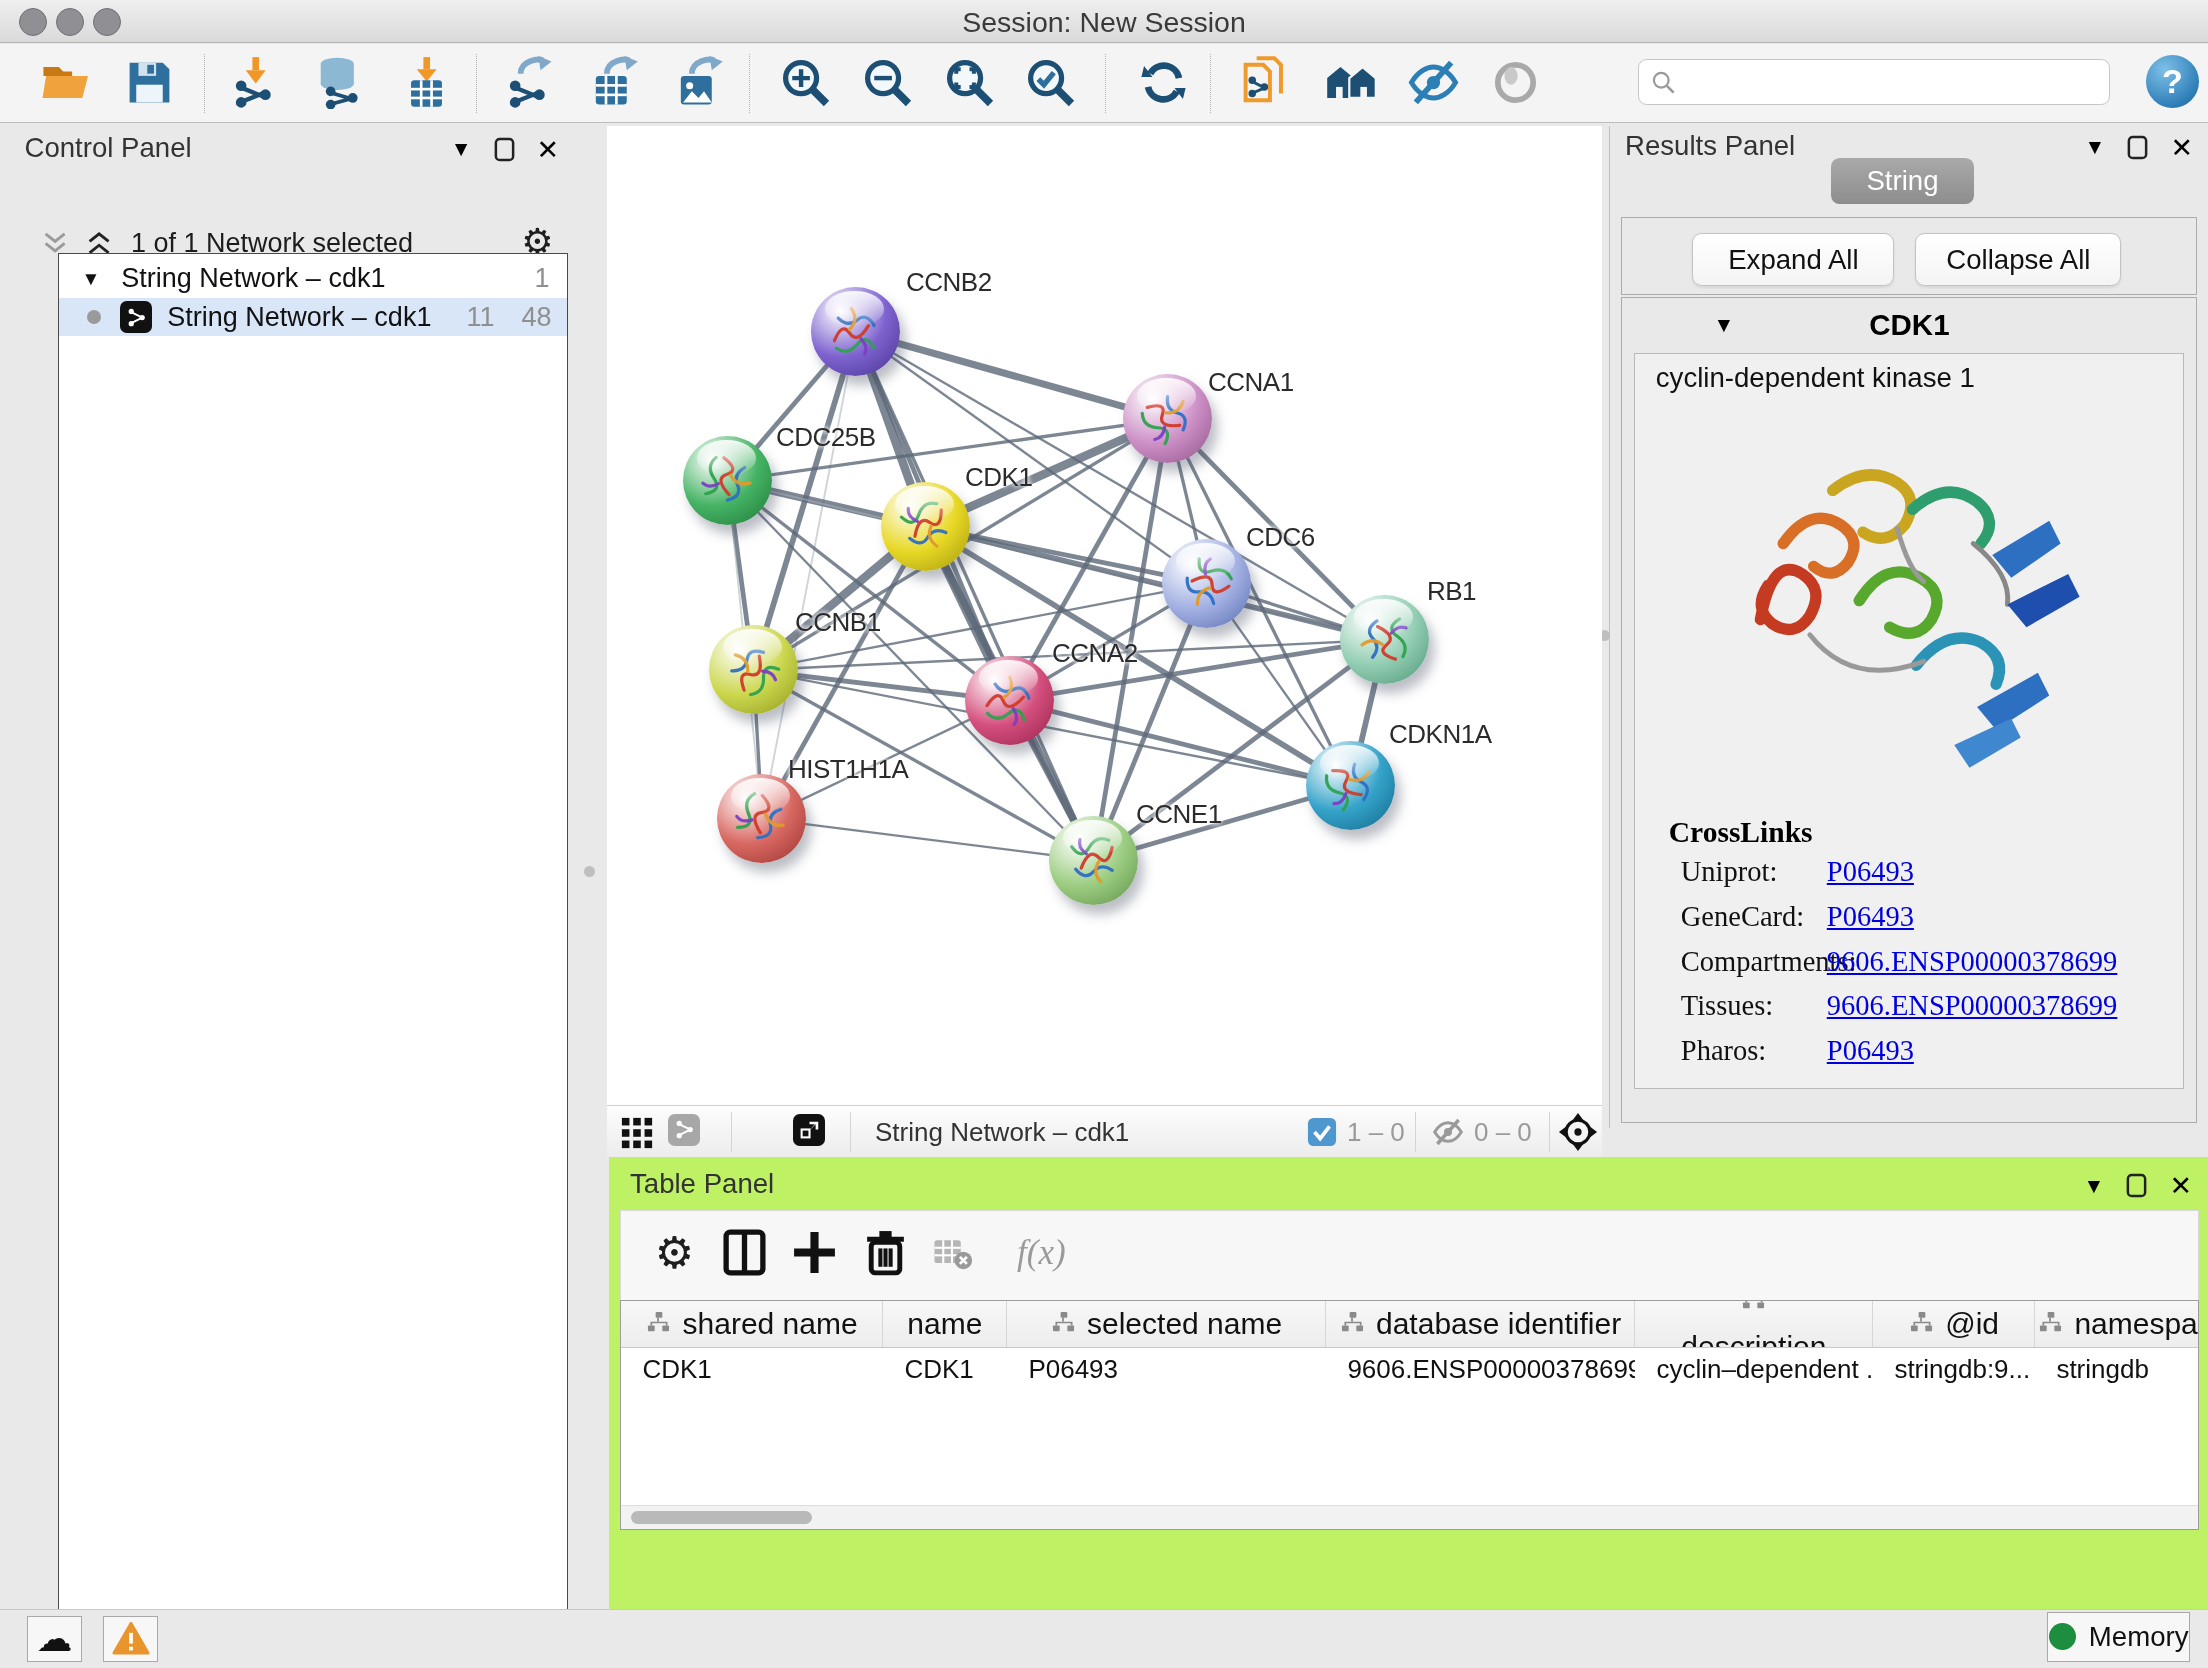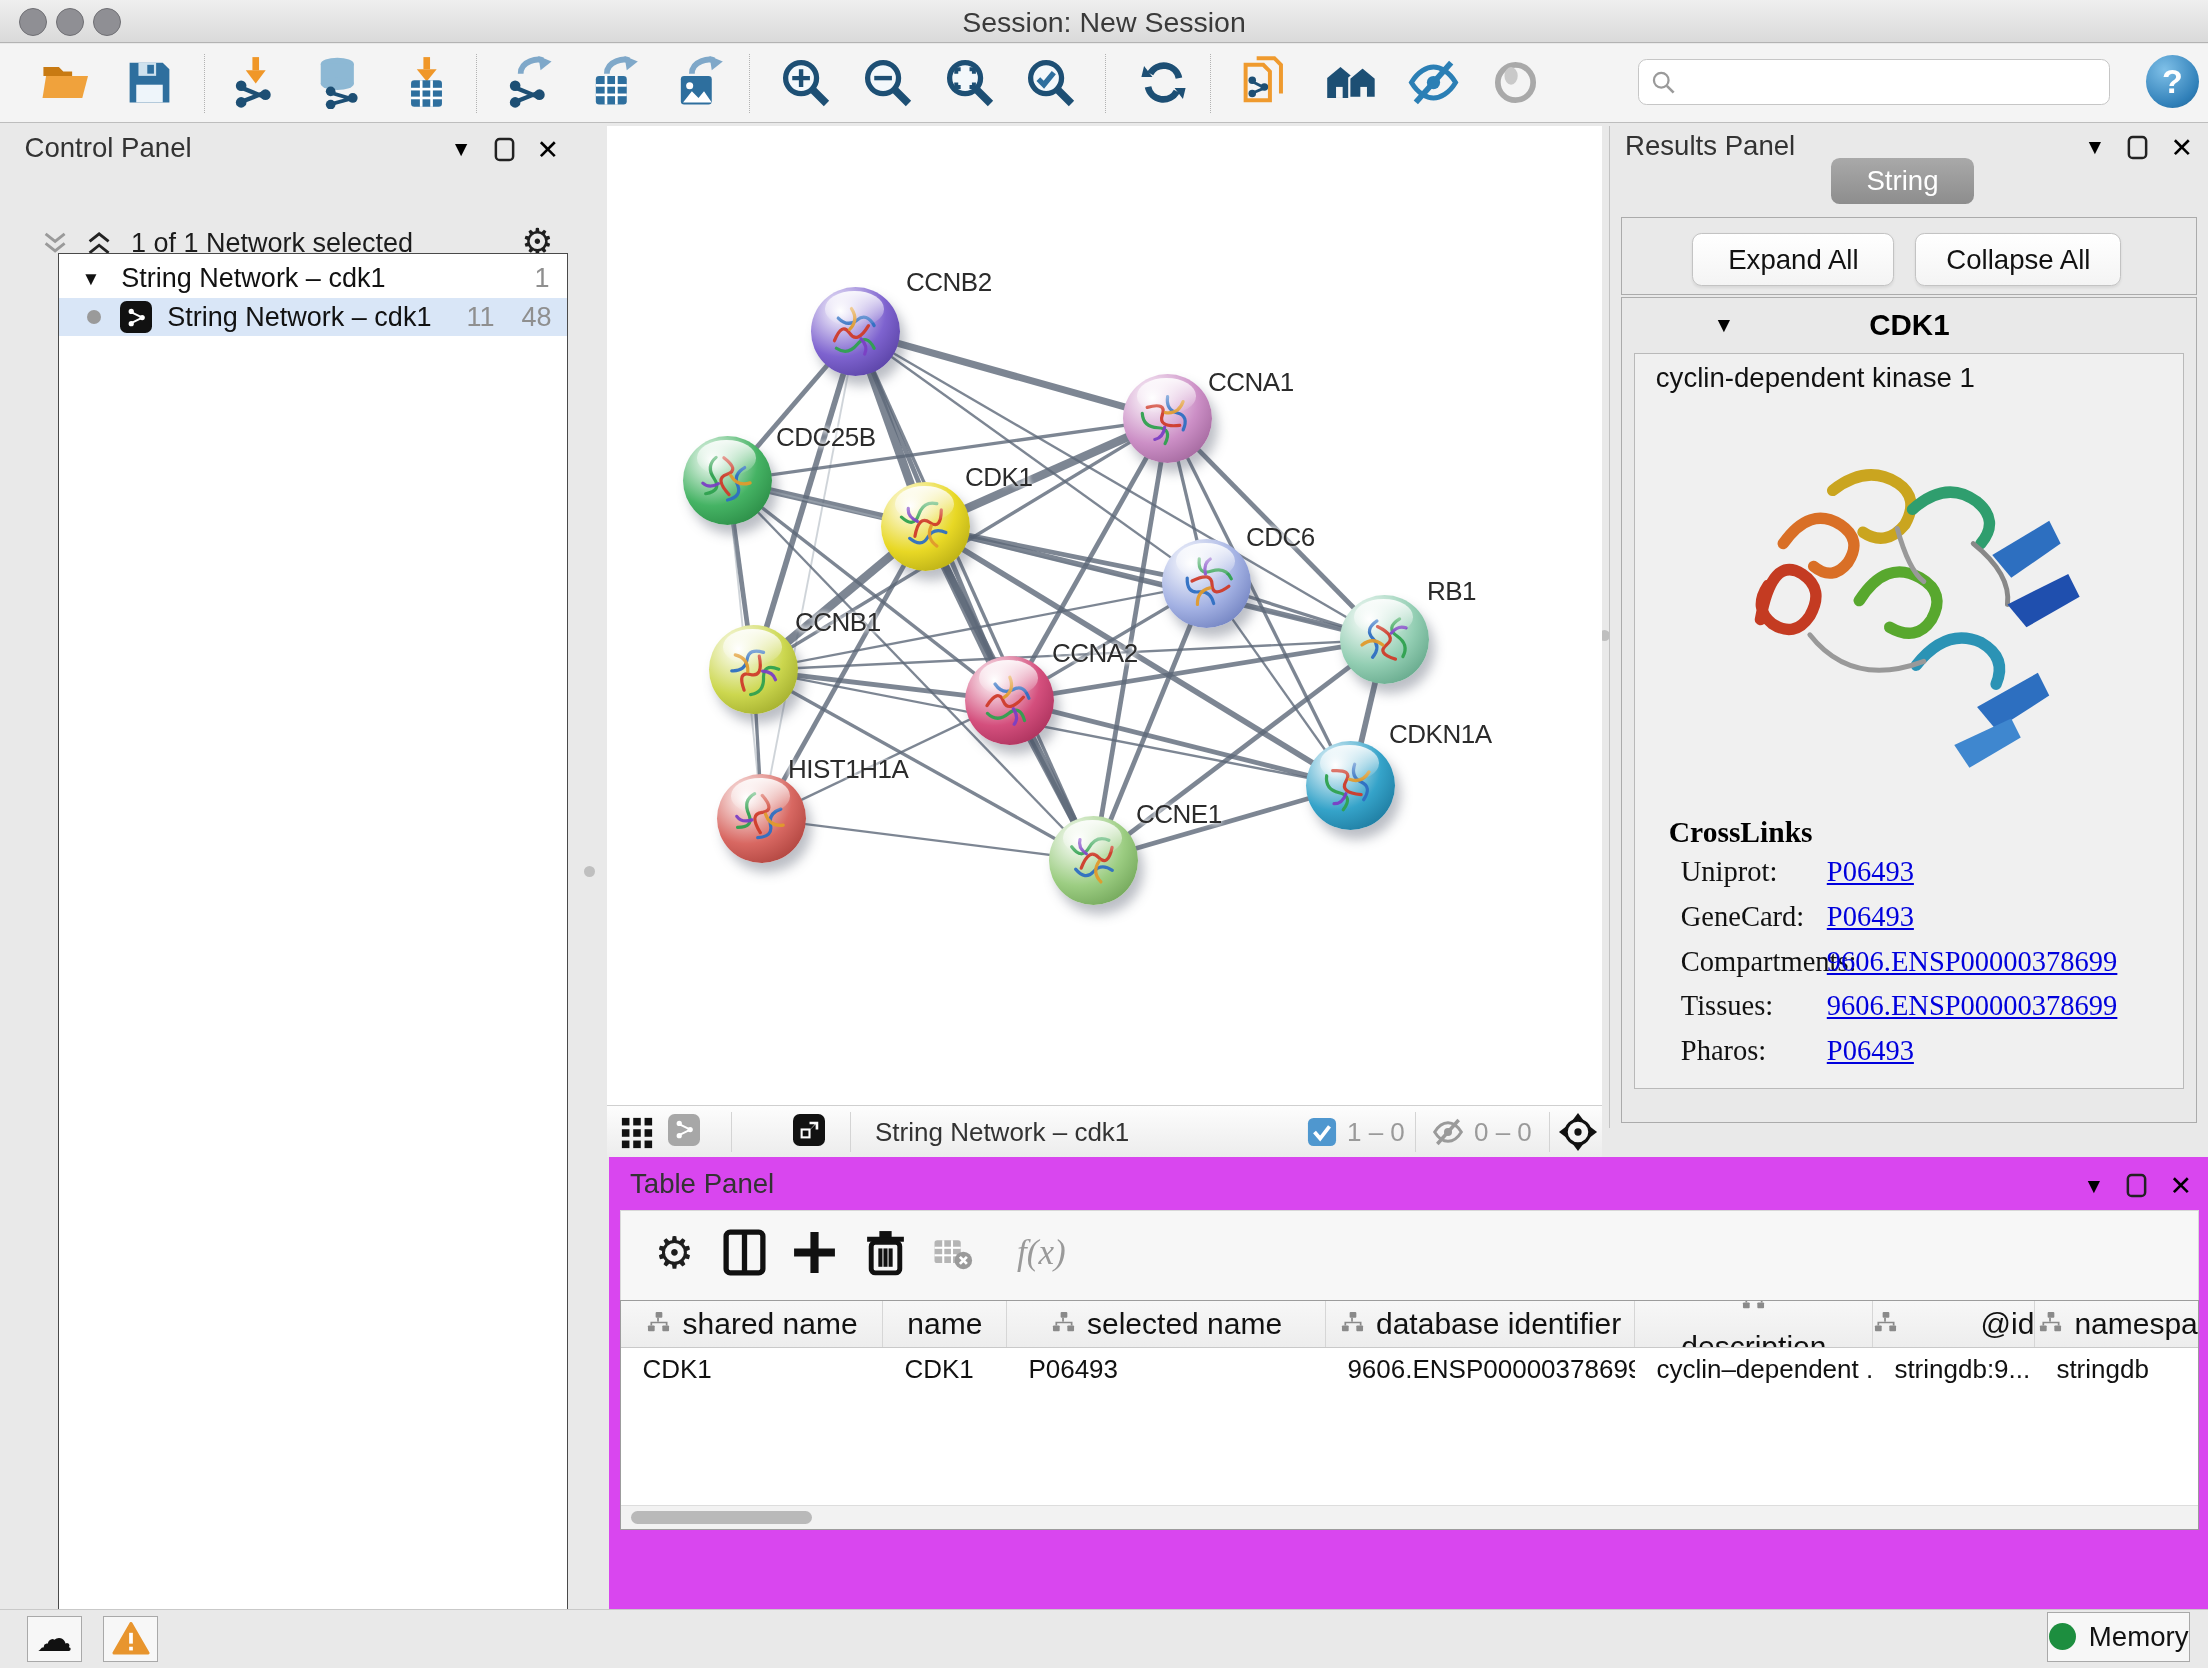--- a/index.html
+++ b/index.html
@@ -55,21 +55,21 @@
   #rp-gene-row{position:absolute;left:0;top:9.5px;width:100%;}
   #rp-gene{font-size:29.5px;font-weight:bold;color:#000;text-align:center;}
   #rp-card{position:absolute;left:11.4px;top:55px;width:550px;height:736px;background:#f0f0f0;border:1.9px solid #b9b9b9;box-sizing:border-box;}
   #rp-desc{position:absolute;left:21px;top:7.6px;font-size:27.6px;color:#111;}
   .serif{font-family:"Liberation Serif","DejaVu Serif",serif;}
   #rp-xl-head{position:absolute;left:34px;top:462px;font-size:29.5px;font-weight:bold;color:#000;}
   .xlrow{position:absolute;left:0;width:100%;font-size:28.5px;}
   .xlrow .lab{position:absolute;left:46px;color:#111;}
   .xlrow .val{position:absolute;left:192px;color:#0000dd;text-decoration:underline;}
   
-  #table-panel{left:609px;top:1157px;width:1600px;height:453px;background:#d946ef;}
+  #table-panel{left:609px;top:1157px;width:1600px;height:453px;background:#bef264;}
   #tp-title{position:absolute;left:21px;top:11.4px;}
   #tp-toolbar{position:absolute;left:11.4px;top:53px;width:1577px;height:89px;background:#f7f7f7;border:1.9px solid #d8d8d8;border-bottom:none;}
   .tpicon{position:absolute;top:17px;width:49px;height:49px;display:flex;align-items:center;justify-content:center;}
   #tp-fx{font-family:"Liberation Serif","DejaVu Serif",serif;font-style:italic;font-size:35px;color:#9a9a9a;}
   #tp-table{position:absolute;left:11.4px;top:143px;width:1577px;height:228px;background:#fff;border:1.9px solid #9c9c9c;overflow:hidden;}
   #tp-header{display:flex;height:46px;background:linear-gradient(#f7f7f7,#ededed);border-bottom:1.9px solid #c9c9c9;}
   .th{display:flex;align-items:center;justify-content:center;gap:11.4px;font-size:30px;color:#111;border-right:1.9px solid #d6d6d6;box-sizing:border-box;flex:none;overflow:hidden;white-space:nowrap;}
   #tp-row{display:flex;height:42px;align-items:center;}
   .td{font-size:26px;color:#111;padding-left:21px;box-sizing:border-box;flex:none;overflow:hidden;white-space:nowrap;}
   #tp-scroll{position:absolute;left:0;bottom:0;width:100%;height:23px;background:#f2f2f2;border-top:1px solid #ddd;}
@@ -703,21 +703,21 @@
           <span><svg width="25" height="23" viewBox="0 0 26 24">
               <g fill="#8a8a8a">
                 <rect x="10" y="1" width="7" height="6" rx="1"></rect>
                 <rect x="2" y="15" width="7" height="6" rx="1"></rect>
                 <rect x="17" y="15" width="7" height="6" rx="1"></rect>
                 <path d="M12.5 7v4M5.5 15v-3h16v3M5.5 12h16" stroke="#8a8a8a" stroke-width="1.8" fill="none"></path>
               </g>
             </svg></span>
           <span>description</span>
         </div>
-        <div class="th" style="width: 162px; justify-content: space-between;">
+        <div class="th" style="width: 162px;">
           <span><svg width="25" height="23" viewBox="0 0 26 24">
               <g fill="#8a8a8a">
                 <rect x="10" y="1" width="7" height="6" rx="1"></rect>
                 <rect x="2" y="15" width="7" height="6" rx="1"></rect>
                 <rect x="17" y="15" width="7" height="6" rx="1"></rect>
                 <path d="M12.5 7v4M5.5 15v-3h16v3M5.5 12h16" stroke="#8a8a8a" stroke-width="1.8" fill="none"></path>
               </g>
             </svg></span>
           <span>@id</span>
         </div>

